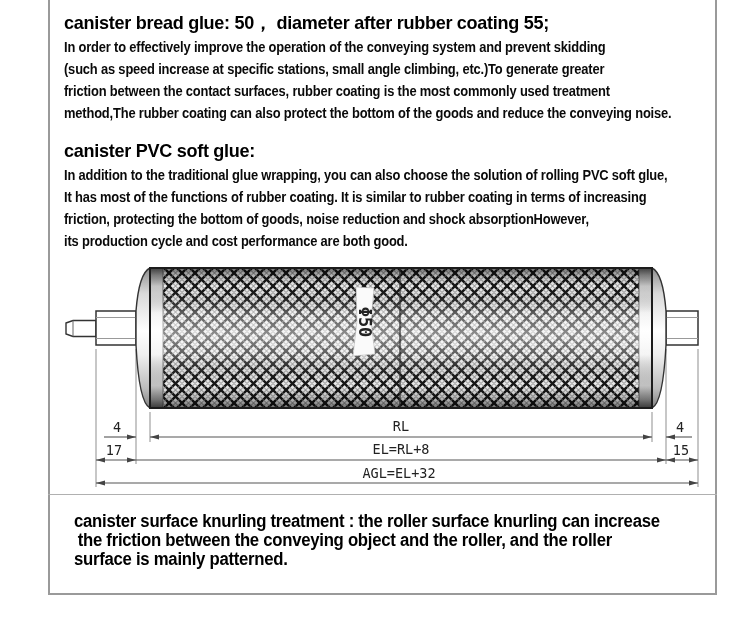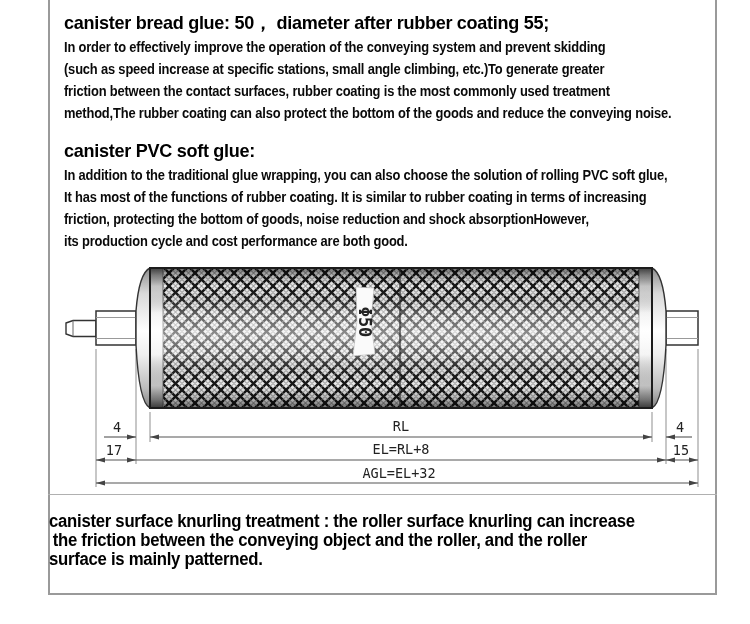--- a/index.html
+++ b/index.html
@@ -7,21 +7,21 @@
        font-family:"Liberation Sans",sans-serif;color:#000;}
   .frame-line{position:absolute;background:#9a9a9a;}
   .frame-left{left:48px;top:0;width:2px;height:595px;}
   .frame-right{left:715px;top:0;width:2px;height:595px;}
   .frame-bottom{left:48px;top:593px;width:669px;height:2px;}
   .section-divider{position:absolute;left:48px;top:494px;width:669px;height:1px;background:#b0b0b0;}
 
   .txt-section{position:absolute;left:64px;}
   .sec-rubber{top:10px;}
   .sec-pvc{top:138px;}
-  .sec-knurl{top:512px;left:49px;}
+  .sec-knurl{top:512px;left:74px;}
 
   .sec-heading{font-size:19px;font-weight:bold;letter-spacing:-0.3px;white-space:nowrap;
                transform:scaleX(0.95);transform-origin:0 0;line-height:26px;}
   .body-line{font-size:15px;font-weight:bold;letter-spacing:-0.2px;white-space:nowrap;
              transform:scaleX(0.86);transform-origin:0 0;line-height:22px;color:#0a0a0a;}
   .knurl-line{font-size:18px;font-weight:bold;letter-spacing:-0.3px;white-space:nowrap;
               transform:scaleX(0.93);transform-origin:0 0;line-height:19px;}
   .knurl-line.indent{padding-left:4px;}
 
   .diagram-wrap{position:absolute;left:40px;top:255px;width:680px;height:245px;}

